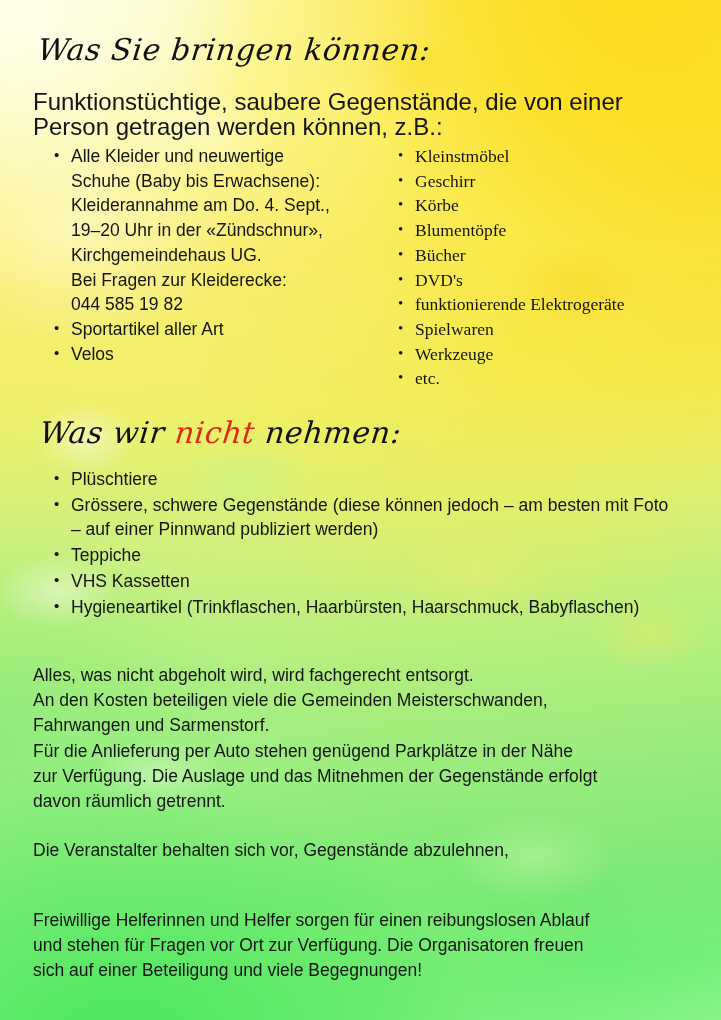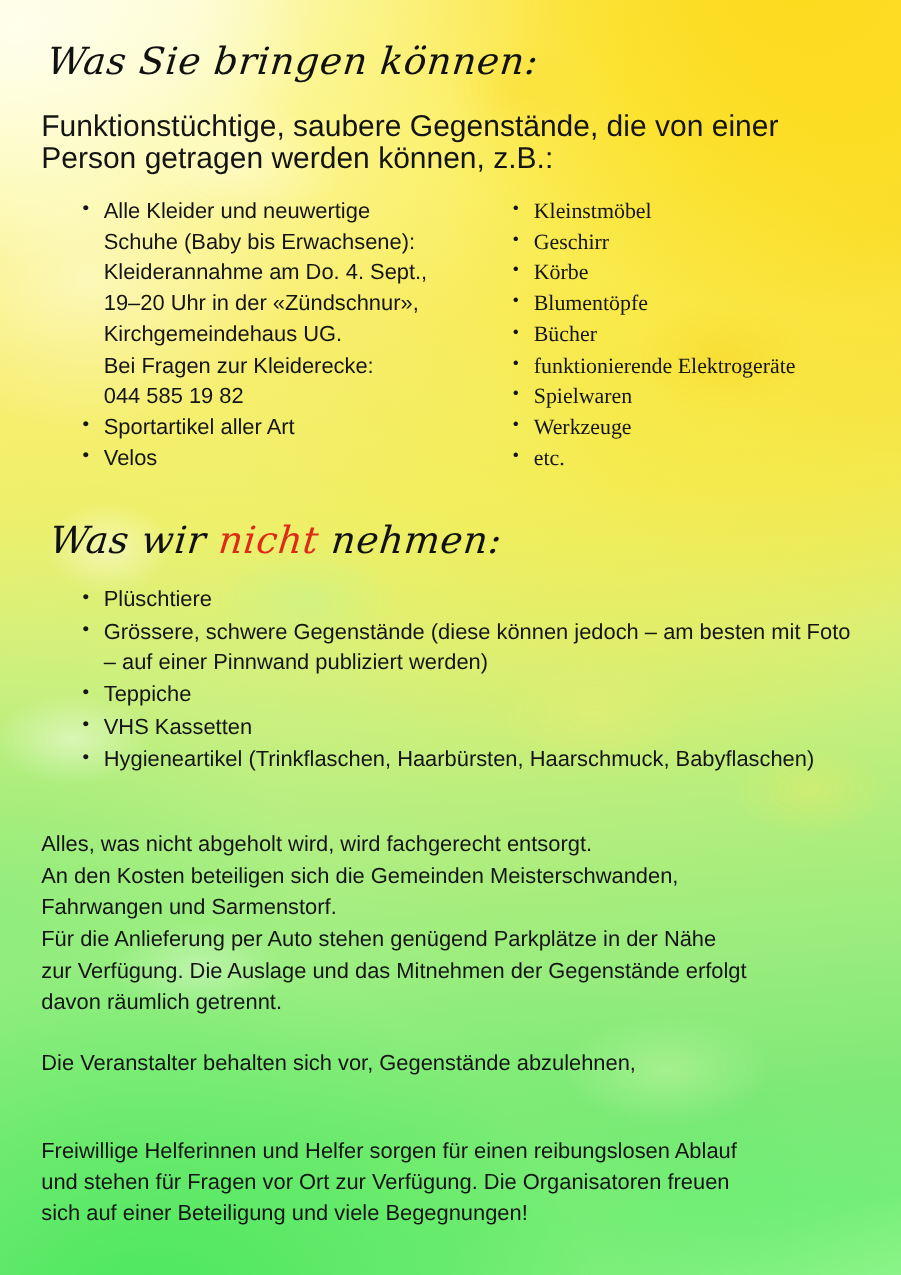--- a/index.html
+++ b/index.html
@@ -104,21 +104,21 @@
     position: absolute;
     left: 33px;
     top: 90px;
     width: 660px;
     font-size: 24px;
     line-height: 24.5px;
   }
 
   .col-list {
     position: absolute;
-    margin: 12px;
+    margin: 0;
     padding: 0;
     list-style: none;
     font-size: 17.5px;
     line-height: 24.7px;
   }
   .col-left  { left: 52px;  top: 144px; width: 330px; }
   .col-right { left: 396px; top: 144px; width: 310px; font-family: Liberation Serif, serif; }
 
   .col-list li {
     position: relative;
@@ -132,21 +132,21 @@
     font-size: 15px;
     line-height: 24.7px;
   }
   .col-list li .cont {
     display: block;
     margin-left: 0;
   }
 
   .nolist {
     position: absolute;
-    left: 64px;
+    left: 52px;
     top: 467px;
     width: 630px;
     margin: 0;
     padding: 0;
     list-style: none;
     font-size: 17.5px;
     line-height: 24.7px;
   }
   .nolist li {
     position: relative;
@@ -218,20 +218,23 @@
       <li>
           <span class="cont">Körbe</span>
         </li>
       <li>
           <span class="cont">Blumentöpfe</span>
         </li>
       <li>
           <span class="cont">Bücher</span>
         </li>
       <li>
+          <span class="cont">DVD's</span>
+        </li>
+      <li>
           <span class="cont">funktionierende Elektrogeräte</span>
         </li>
       <li>
           <span class="cont">Spielwaren</span>
         </li>
       <li>
           <span class="cont">Werkzeuge</span>
         </li>
       <li>
           <span class="cont">etc.</span>
@@ -257,21 +260,21 @@
         <span class="cont">VHS Kassetten</span>
       </li>
       <li>
         <span class="cont">Hygieneartikel (Trinkflaschen, Haarbürsten, Haarschmuck,</span>
         <span class="cont">Babyflaschen)</span>
       </li>
     </ul>
 
     <div class="para para-info">
       <div>Alles, was nicht abgeholt wird, wird fachgerecht entsorgt.</div>
-      <div>An den Kosten beteiligen sich die Gemeinden Meisterschwanden,</div>
+      <div>An den Kosten beteiligen viele die Gemeinden Meisterschwanden,</div>
       <div>Fahrwangen und Sarmenstorf.</div>
       <div>Für die Anlieferung per Auto stehen genügend Parkplätze in der Nähe</div>
       <div>zur Verfügung. Die Auslage und das Mitnehmen der Gegenstände erfolgt</div>
       <div>davon räumlich getrennt.</div>
     </div>
 
     <div class="para para-bold">
       <div>Die Veranstalter behalten sich vor, Gegenstände abzulehnen,</div>
     </div>
 

